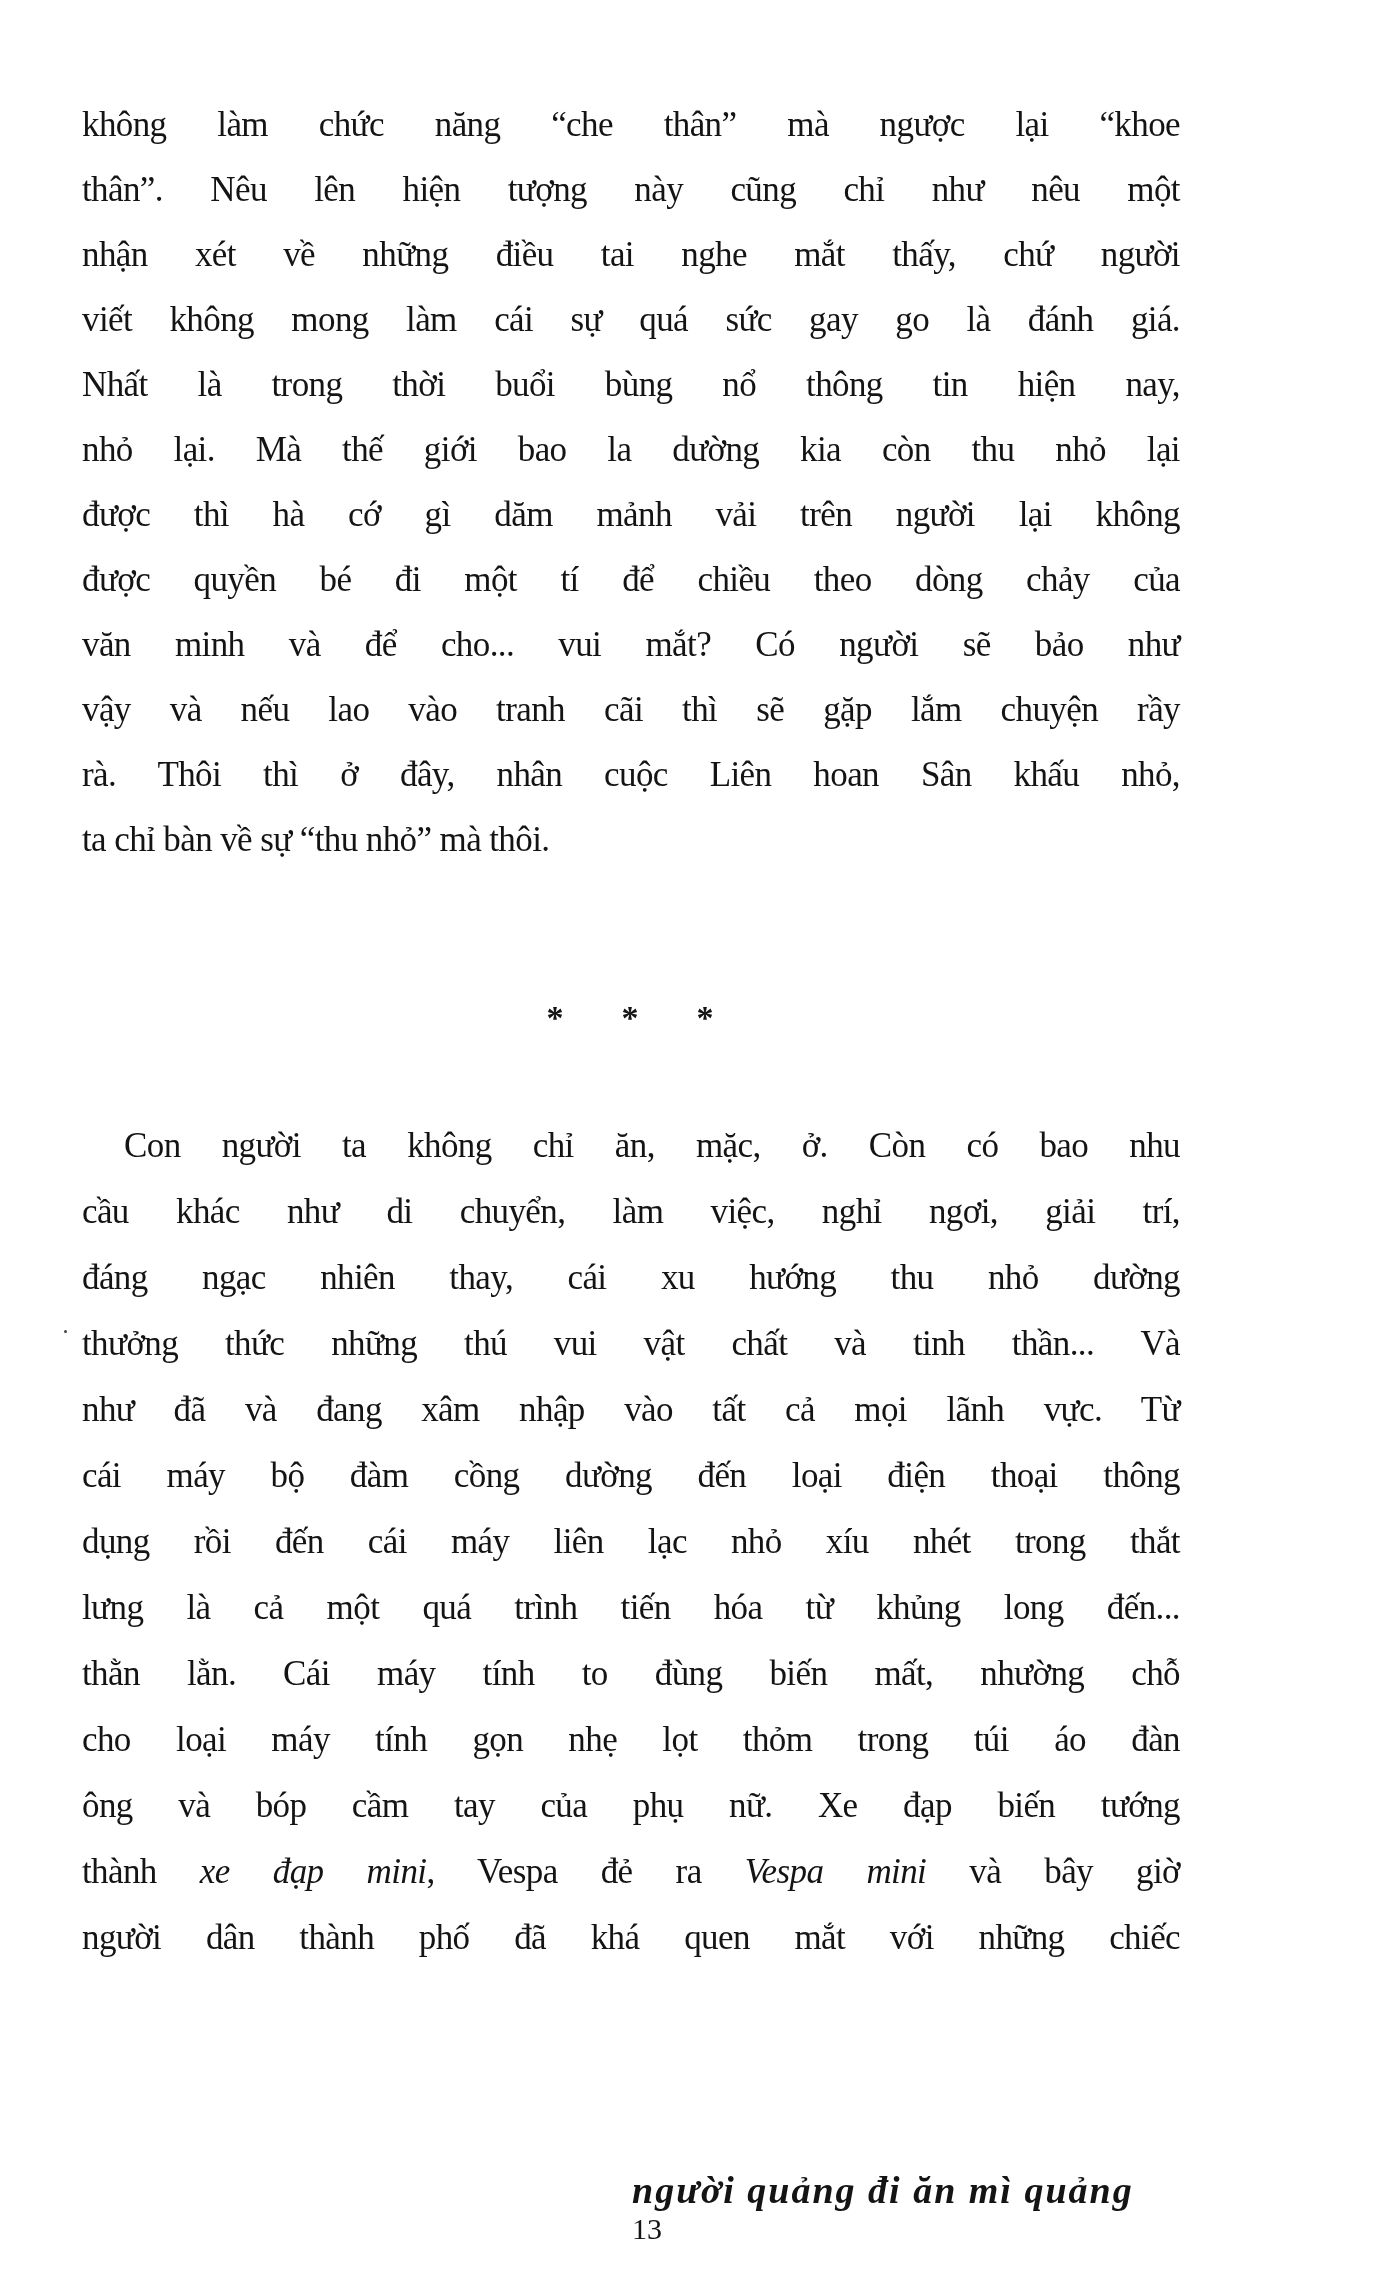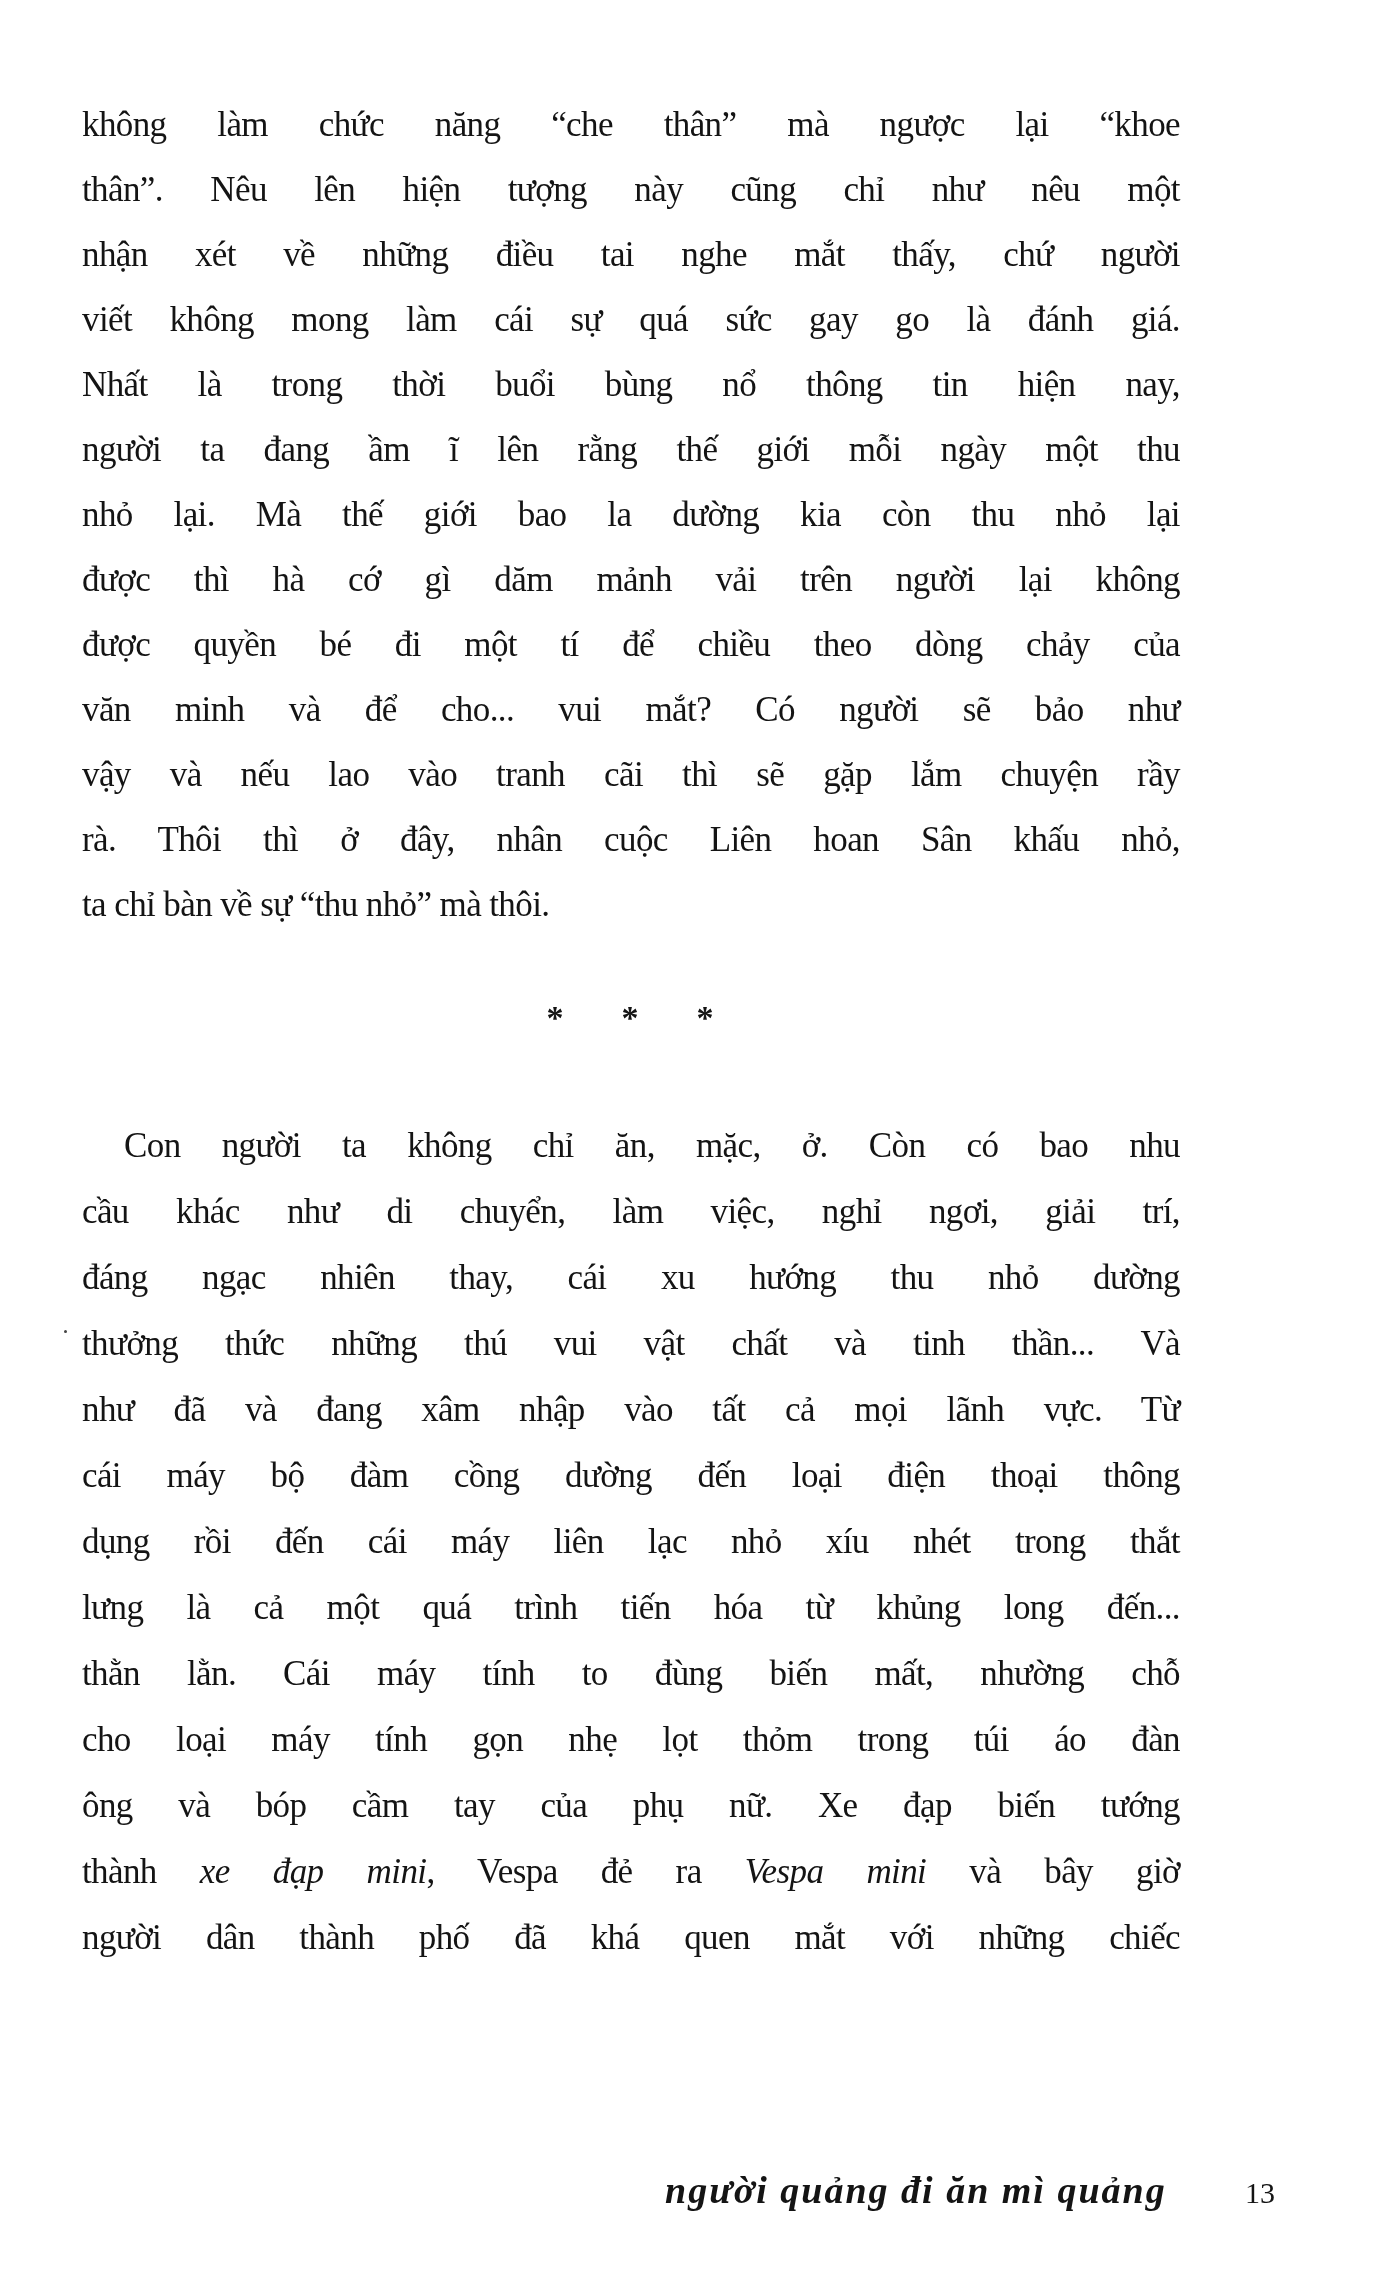--- a/index.html
+++ b/index.html
@@ -22,41 +22,40 @@
   .p1 { top: 92px; }
   .p2 { top: 1113px; }
   .p2 .line { height: 66px; line-height: 66px; }
   .separator {
     position: absolute; left: 540px; width: 180px; top: 998px;
     display: flex; justify-content: space-between; font-size: 34px; font-weight: bold;
     line-height: 40px;
   }
   .separator span { display: inline-block; width: 30px; text-align: center; }
   .footer {
-    position: absolute; left: 665px; top: 2168px; width: 610px;
-    display: flex; justify-content: space-between; align-items: baseline;
+    position: absolute; left: 632px; top: 2168px; width: 610px;
+    display: flex; align-items: baseline; flex-direction: column;
   }
   .running-title {
     font-style: italic; font-weight: bold; font-size: 38px; letter-spacing: 2px;
   }
   .page-number { font-size: 30px; }
   .scan-dot { position: absolute; left: 64px; top: 1330px; width: 3px; height: 3px; background: #444; border-radius: 50%; }
 </style>
 </head>
 <body>
 
 <div class="page">
 
   <div class="para p1">
     <span class="line">không làm chức năng “che thân” mà ngược lại “khoe</span>
     <span class="line">thân”. Nêu lên hiện tượng này cũng chỉ như nêu một</span>
     <span class="line">nhận xét về những điều tai nghe mắt thấy, chứ người</span>
     <span class="line">viết không mong làm cái sự quá sức gay go là đánh giá.</span>
     <span class="line">Nhất là trong thời buổi bùng nổ thông tin hiện nay,</span>
-    <span class="line">người ta đang ầm ĩ lên rằng thế giới mỗi ngày một thu</span>
     <span class="line">nhỏ lại. Mà thế giới bao la dường kia còn thu nhỏ lại</span>
     <span class="line">được thì hà cớ gì dăm mảnh vải trên người lại không</span>
     <span class="line">được quyền bé đi một tí để chiều theo dòng chảy của</span>
     <span class="line">văn minh và để cho... vui mắt? Có người sẽ bảo như</span>
     <span class="line">vậy và nếu lao vào tranh cãi thì sẽ gặp lắm chuyện rầy</span>
     <span class="line">rà. Thôi thì ở đây, nhân cuộc Liên hoan Sân khấu nhỏ,</span>
     <span class="line last">ta chỉ bàn về sự “thu nhỏ” mà thôi.</span>
   </div>
 
   <div class="separator">

